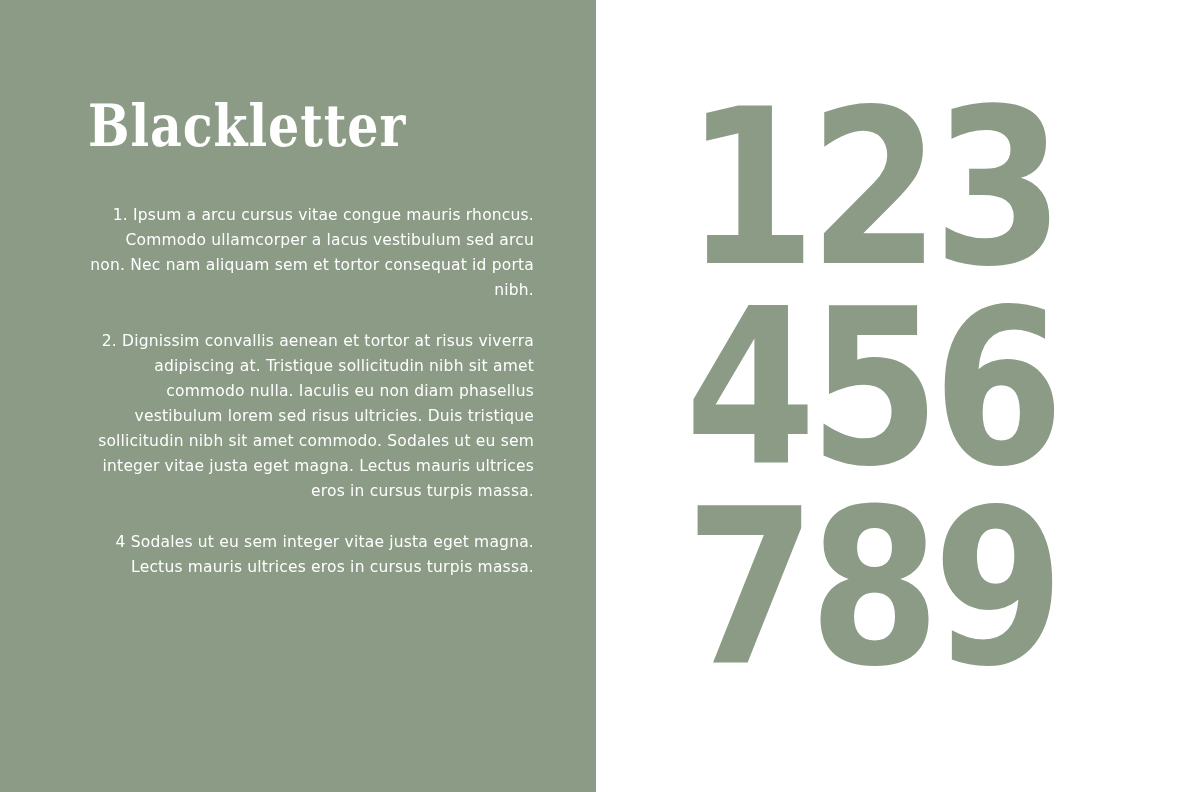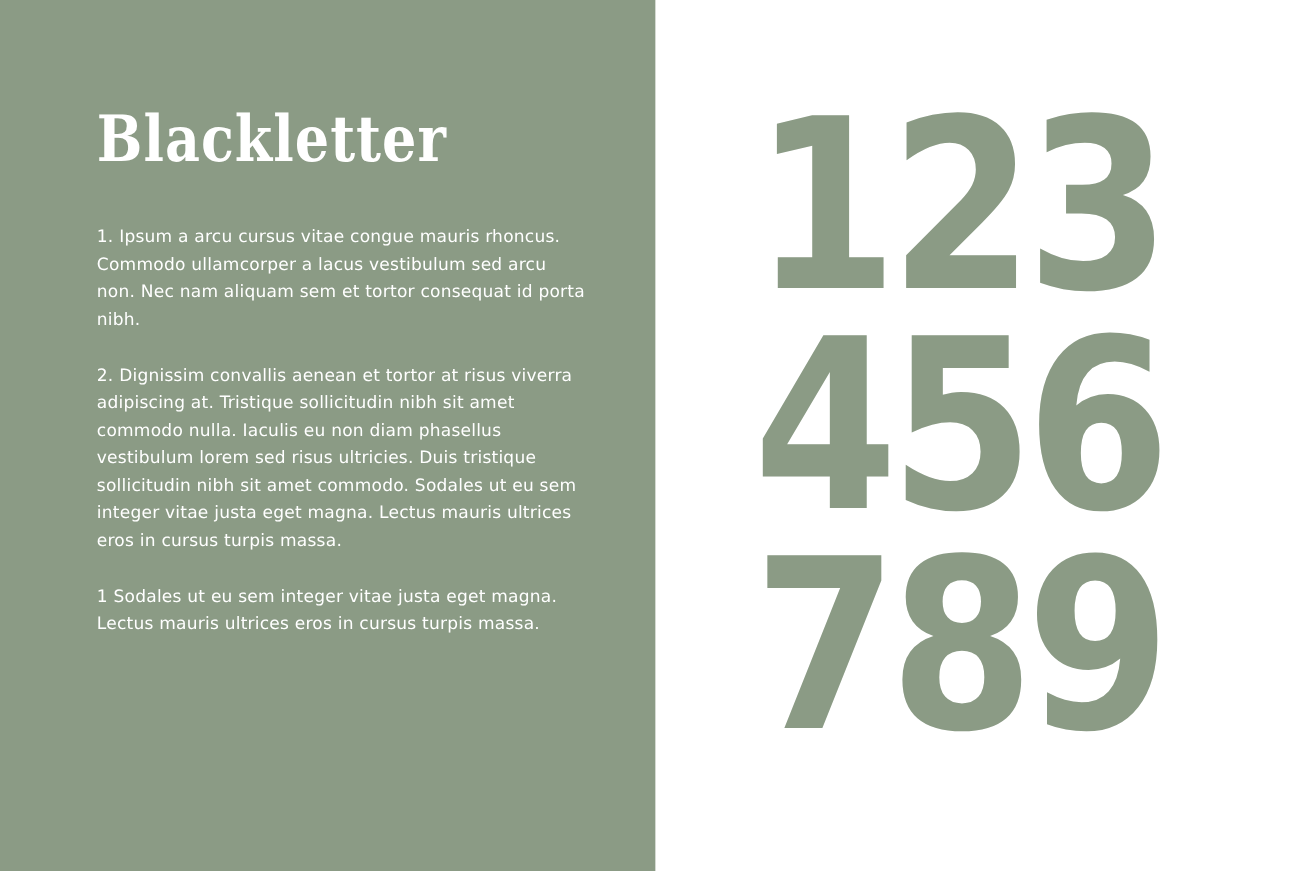--- a/index.html
+++ b/index.html
@@ -42,20 +42,21 @@
     transform-origin: left center;
   }
   .body-block {
     color: #ffffff;
     font-family: "DejaVu Sans", sans-serif;
     font-size: 15.5px;
     line-height: 25px;
     letter-spacing: 0.2px;
     margin: 0 0 26px 0;
     max-width: 450px;
+    text-align: right;
   }
   .body-block.bold {
     font-weight: bold;
     font-size: 16.5px;
     line-height: 27px;
     margin-bottom: 28px;
   }
   .body-block.last {
     margin-bottom: 0;
   }
@@ -96,21 +97,21 @@
 <div class="page">
 
   <div class="left-panel">
     <h1 class="specimen-title">Blackletter</h1>
 
     <p class="body-block">1. Ipsum a arcu cursus vitae congue mauris rhoncus. Commodo ullamcorper a lacus vestibulum sed arcu non. Nec nam aliquam sem et tortor consequat id porta nibh.</p>
 
     <p class="body-block">2. Dignissim convallis aenean et tortor at risus viverra adipiscing at. Tristique sollicitudin nibh sit amet commodo nulla. Iaculis eu non diam phasellus vestibulum lorem sed risus ultricies. Duis tristique sollicitudin nibh sit amet commodo. Sodales ut eu sem integer vitae justa eget magna. Lectus mauris ultrices eros in cursus turpis massa.</p>
 
 
-    <p class="body-block last">1 Sodales ut eu sem integer vitae justa eget magna. Lectus mauris ultrices eros in cursus turpis massa.</p>
+    <p class="body-block last">4 Sodales ut eu sem integer vitae justa eget magna. Lectus mauris ultrices eros in cursus turpis massa.</p>
   </div>
 
   <div class="right-panel">
     <div class="numerals">
 
       <div class="numeral-row">
         <span class="numeral">1</span>
         <span class="numeral">2</span>
         <span class="numeral">3</span>
       </div>

